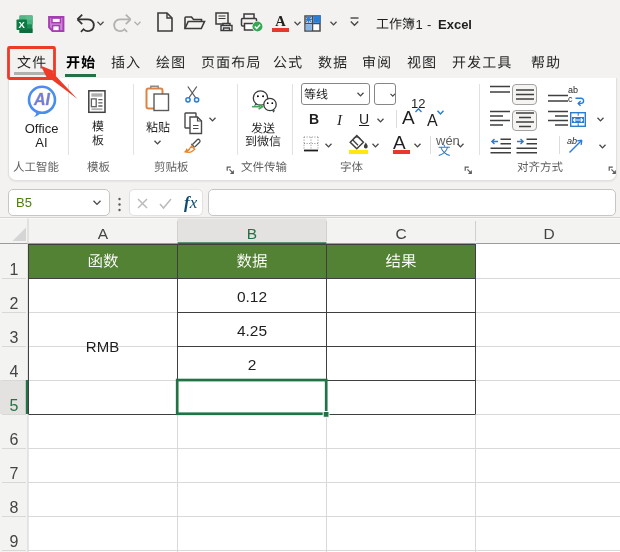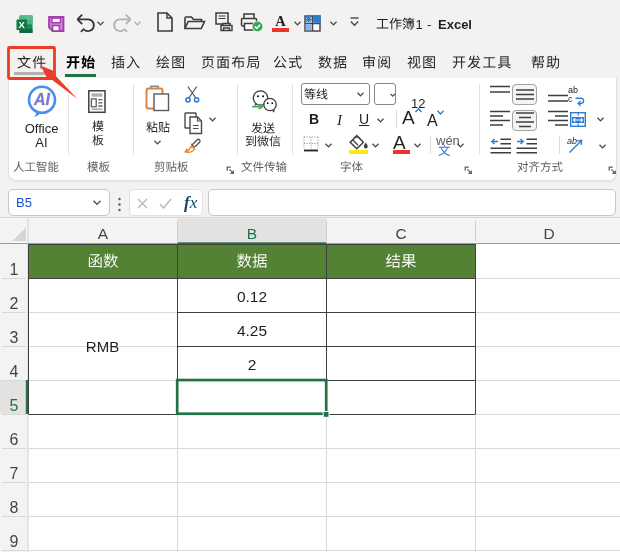--- a/index.html
+++ b/index.html
@@ -325,21 +325,21 @@
     <div style="position:absolute;left:559px;top:136px;width:1px;height:18px;background:#dcdcdc"></div>
     <svg style="position:absolute;left:567px;top:136px;overflow:visible;" width="22" height="18">
       <text x="0" y="8" font-family="Liberation Sans" font-size="9" font-style="italic" fill="#1f1f1f">ab</text>
 <path d="M2.5,16.5 L14.5,4.5" stroke="#2b7cd3" stroke-width="1.5"></path>
 <path d="M14.8,4.2 l-4.6,0.7 M14.8,4.2 l-0.7,4.6" stroke="#2b7cd3" stroke-width="1.4"></path>
     </svg>
     <svg style="position:absolute;left:598.5px;top:144px;overflow:visible;" width="7" height="5">
       <path d="M0.5,0.8 L3.5,3.925 L6.5,0.8" fill="none" stroke="#474747" stroke-width="1.3"></path>
     </svg>
     <div style="position:absolute;left:8px;top:189px;width:102px;height:26.5px;background:#fff;border:1px solid #c8c6c4;border-radius:5px"></div>
-    <div style="position:absolute;left:16px;top:195px;font-size:13px;color:#1d4ed8;white-space:nowrap;line-height:1.2;">B5</div>
+    <div style="position:absolute;left:16px;top:195px;font-size:13px;color:#4d7c0f;white-space:nowrap;line-height:1.2;">B5</div>
     <svg style="position:absolute;left:93px;top:199.5px;overflow:visible;" width="8" height="5">
       <path d="M0.5,0.8 L4.0,4.3999999999999995 L7.5,0.8" fill="none" stroke="#474747" stroke-width="1.3"></path>
     </svg>
     <svg style="position:absolute;left:118px;top:196.5px;overflow:visible;" width="3" height="16">
       <circle cx="1.5" cy="2" r="1.2" fill="#5a5a5a"></circle>
       <circle cx="1.5" cy="7.5" r="1.2" fill="#5a5a5a"></circle>
       <circle cx="1.5" cy="13" r="1.2" fill="#5a5a5a"></circle>
     </svg>
     <div style="position:absolute;left:129px;top:189px;width:74px;height:26.5px;background:#fff;border:1px solid #e3e1df;border-radius:5px"></div>
     <svg style="position:absolute;left:137px;top:198px;overflow:visible;" width="11" height="11">

